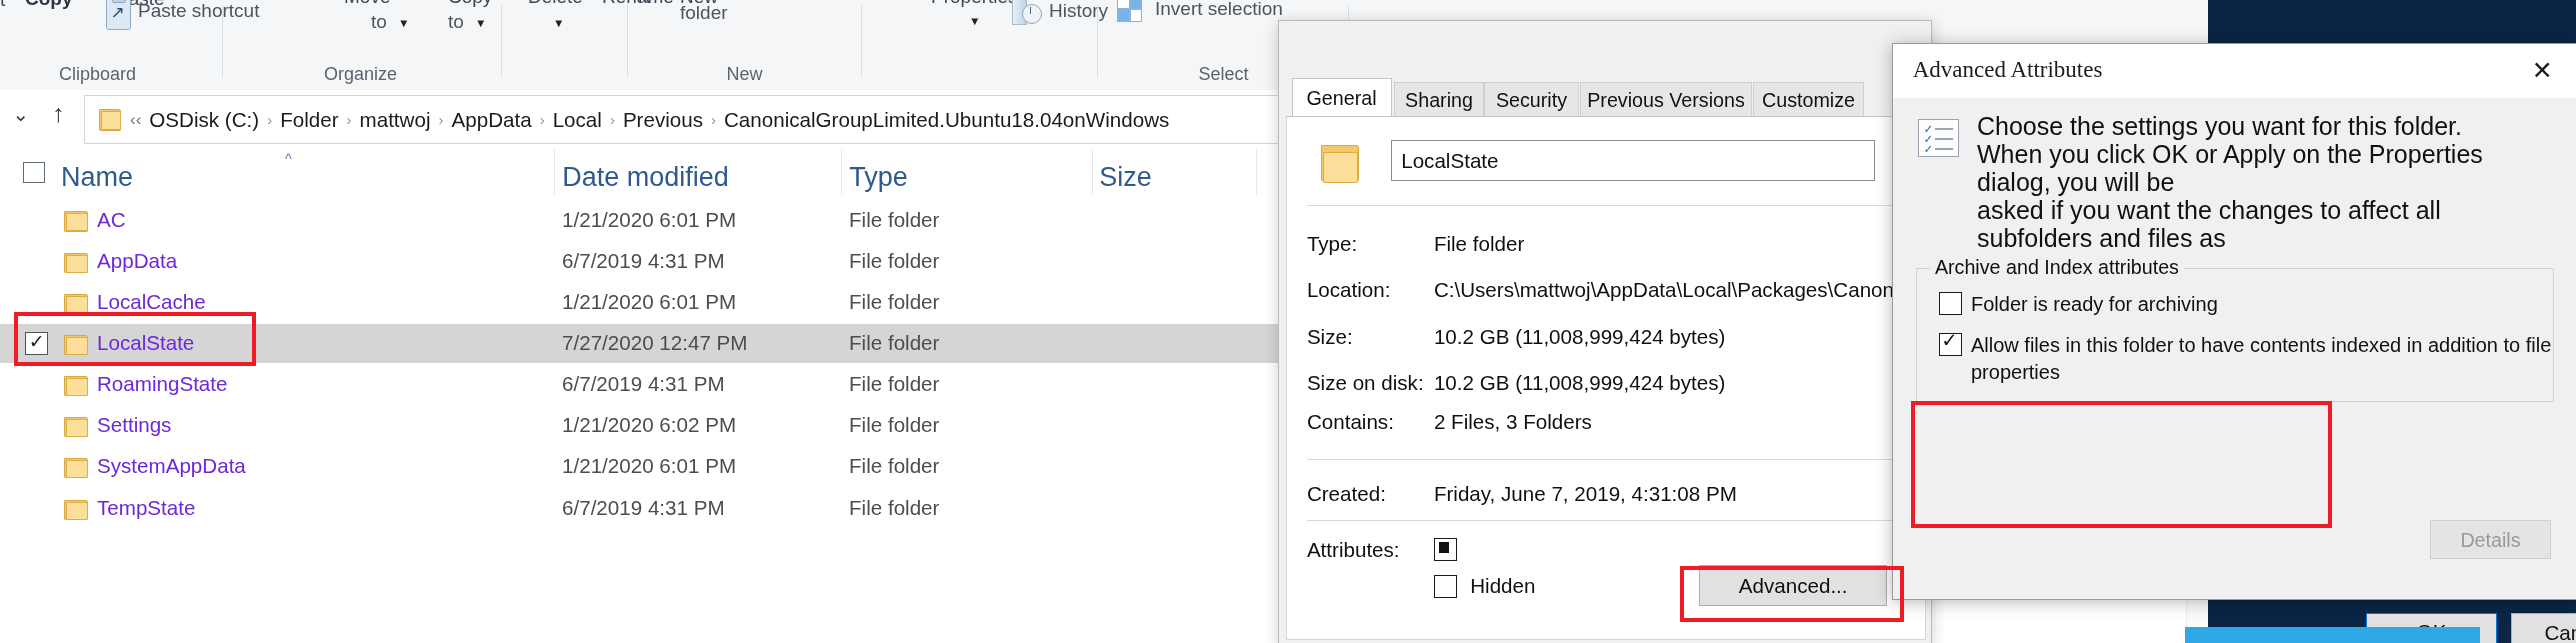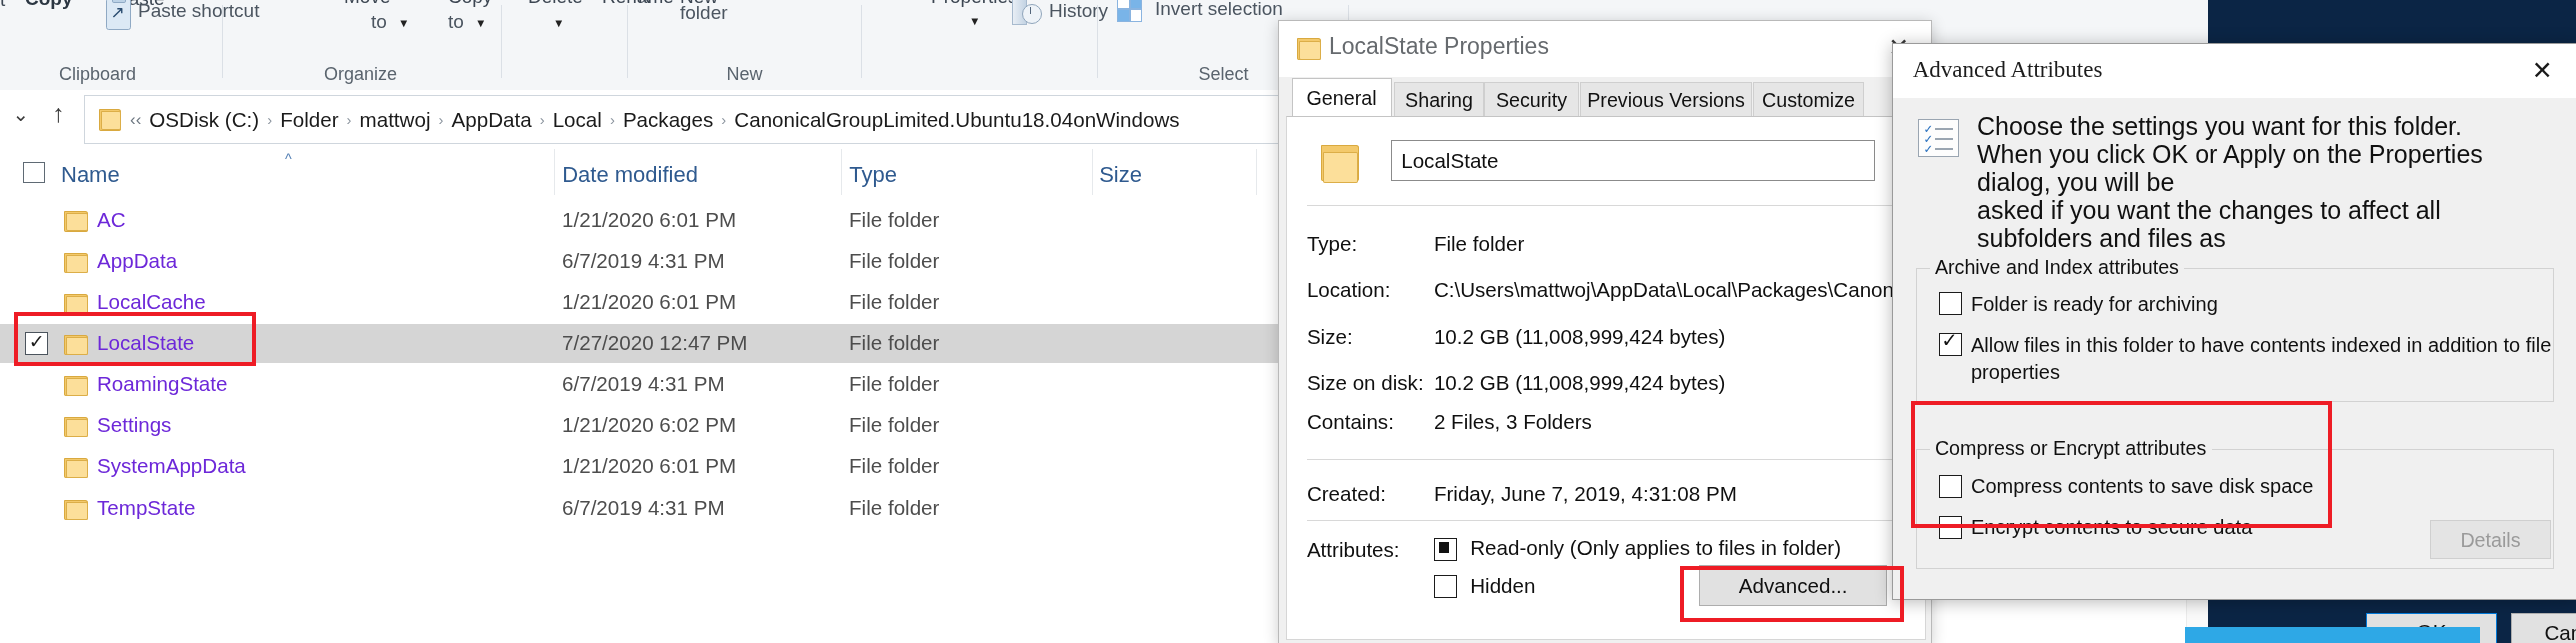--- a/index.html
+++ b/index.html
@@ -76,21 +76,21 @@
   .crumb{font-size:20.6px;color:#1b1b1b;white-space:nowrap;}
   .crumb-sep{font-size:15px;color:#8b949e;margin:0 8px;}
   .crumb-chev{font-size:17px;color:#6d7781;margin-right:8px;}
 
   
   #colhdr{
     position:absolute;left:0;top:149px;width:2208px;height:47px;
     background:#ffffff;border-bottom:0.9px solid #e4e7ea;
   }
   .colh{position:absolute;top:0;height:47px;border-right:0.9px solid #e6e9ec;box-sizing:border-box;}
-  .colh span{position:absolute;left:0;top:12.5px;font-size:22px;color:#2f5a8f;white-space:nowrap;}
+  .colh span{position:absolute;left:0;top:12.5px;font-size:27px;color:#2f5a8f;white-space:nowrap;}
   #sortmark{position:absolute;left:285px;top:1.8px;font-size:14.3px;color:#5580b5;}
   #hdr-check{
     position:absolute;left:23px;top:12.5px;width:21.5px;height:21.5px;
     border:1.8px solid #5f6a74;background:#fff;box-sizing:border-box;
   }
 
   
   #filelist{position:absolute;left:0;top:195px;width:2208px;height:449px;background:#fff;}
   .frow{position:absolute;left:0;width:2167px;height:39px;}
   .frow.sel{background:#d5d5d5;}
@@ -303,21 +303,21 @@
         <span class="crumb">OSDisk (C:)</span>
         <span class="crumb-sep">›</span>
         <span class="crumb">Folder</span>
         <span class="crumb-sep">›</span>
         <span class="crumb">mattwoj</span>
         <span class="crumb-sep">›</span>
         <span class="crumb">AppData</span>
         <span class="crumb-sep">›</span>
         <span class="crumb">Local</span>
         <span class="crumb-sep">›</span>
-        <span class="crumb">Packages</span>
+        <span class="crumb">Previous</span>
         <span class="crumb-sep">›</span>
         <span class="crumb">CanonicalGroupLimited.Ubuntu18.04onWindows</span>
       </div>
     </div>
   </div>
 
   <div id="colhdr">
     <span id="hdr-check"></span>
     <span id="sortmark">^</span>
     <div class="colh" style="left:0px;width:555px;">
@@ -441,30 +441,20 @@
       <span class="fsize"></span>
     </div>
   </div>
 
   <div id="vscroll">
     <div id="vthumb"></div>
   </div>
 </div>
 
 <div id="propdlg">
-  <div id="prop-title">
-    <span class="tfold">
-        <span class="folder" style="width:21.5px;height:23px;display:block;position:relative;">
-          <span class="back"></span>
-          <span class="front"></span>
-        </span>
-      </span>
-    <span class="ttext">LocalState Properties</span>
-    <span id="prop-close">✕</span>
-  </div>
 
   <div id="prop-tabs">
     <div class="ptab active" style="left:12.5px;width:100px;">
       <span>General</span>
     </div>
     <div class="ptab" style="left:115px;width:90px;">
       <span>Sharing</span>
     </div>
     <div class="ptab" style="left:205px;width:95px;">
       <span>Security</span>
@@ -511,21 +501,20 @@
     </div>
     <div class="hr" style="top:342px;"></div>
     <div class="prow" style="top:365px;width:593px;">
       <span class="plabel">Created:</span>
       <span class="pvalue">Friday, June 7, 2019, 4:31:08 PM</span>
     </div>
     <div class="hr" style="top:403px;"></div>
 
     <span id="attrLabel">Attributes:</span>
     <span class="attrchk filled" style="left:147px;top:421px;"></span>
-    <span class="attrtext" style="left:183px;top:419px;">Read-only (Only applies to files in folder)</span>
     <span class="attrchk" style="left:147px;top:458px;"></span>
     <span class="attrtext" style="left:183px;top:457px;">Hidden</span>
     <div id="advBtn">Advanced...</div>
   </div>
 </div>
 
 <div id="advdlg">
   <div id="adv-title">
     <span class="ttext">Advanced Attributes</span>
     <span id="adv-close">✕</span>
@@ -549,27 +538,20 @@
 
   <div class="grp" style="left:23px;top:224px;width:638px;height:134px;">
     <span class="grp-title">Archive and Index attributes</span>
     <span class="advchk" style="left:21.5px;top:23px;"></span>
     <span class="advtext" style="left:54px;top:21.5px;">Folder is ready for archiving</span>
     <span class="advchk on" style="left:21.5px;top:64px;"></span>
     <span class="advtext" style="left:54px;top:63px;">Allow files in this folder to have contents indexed in addition to file</span>
     <span class="advtext" style="left:54px;top:90px;">properties</span>
   </div>
 
-  <div class="grp" style="left:23px;top:405px;width:638px;height:120px;">
-    <span class="grp-title">Compress or Encrypt attributes</span>
-    <span class="advchk" style="left:21.5px;top:25px;"></span>
-    <span class="advtext" style="left:54px;top:23px;">Compress contents to save disk space</span>
-    <span class="advchk" style="left:21.5px;top:66px;"></span>
-    <span class="advtext" style="left:54px;top:64px;">Encrypt contents to secure data</span>
-  </div>
 
   <div id="detailsBtn">Details</div>
   <div id="okBtn">OK</div>
   <div id="cancelBtn">Cancel</div>
 </div>
 
 <div id="tb-sliver"></div>
 
 <div class="redbox" style="left:14.3px;top:312px;width:242px;height:54px;"></div>
 <div class="redbox" style="left:1680px;top:566px;width:224px;height:56px;"></div>

